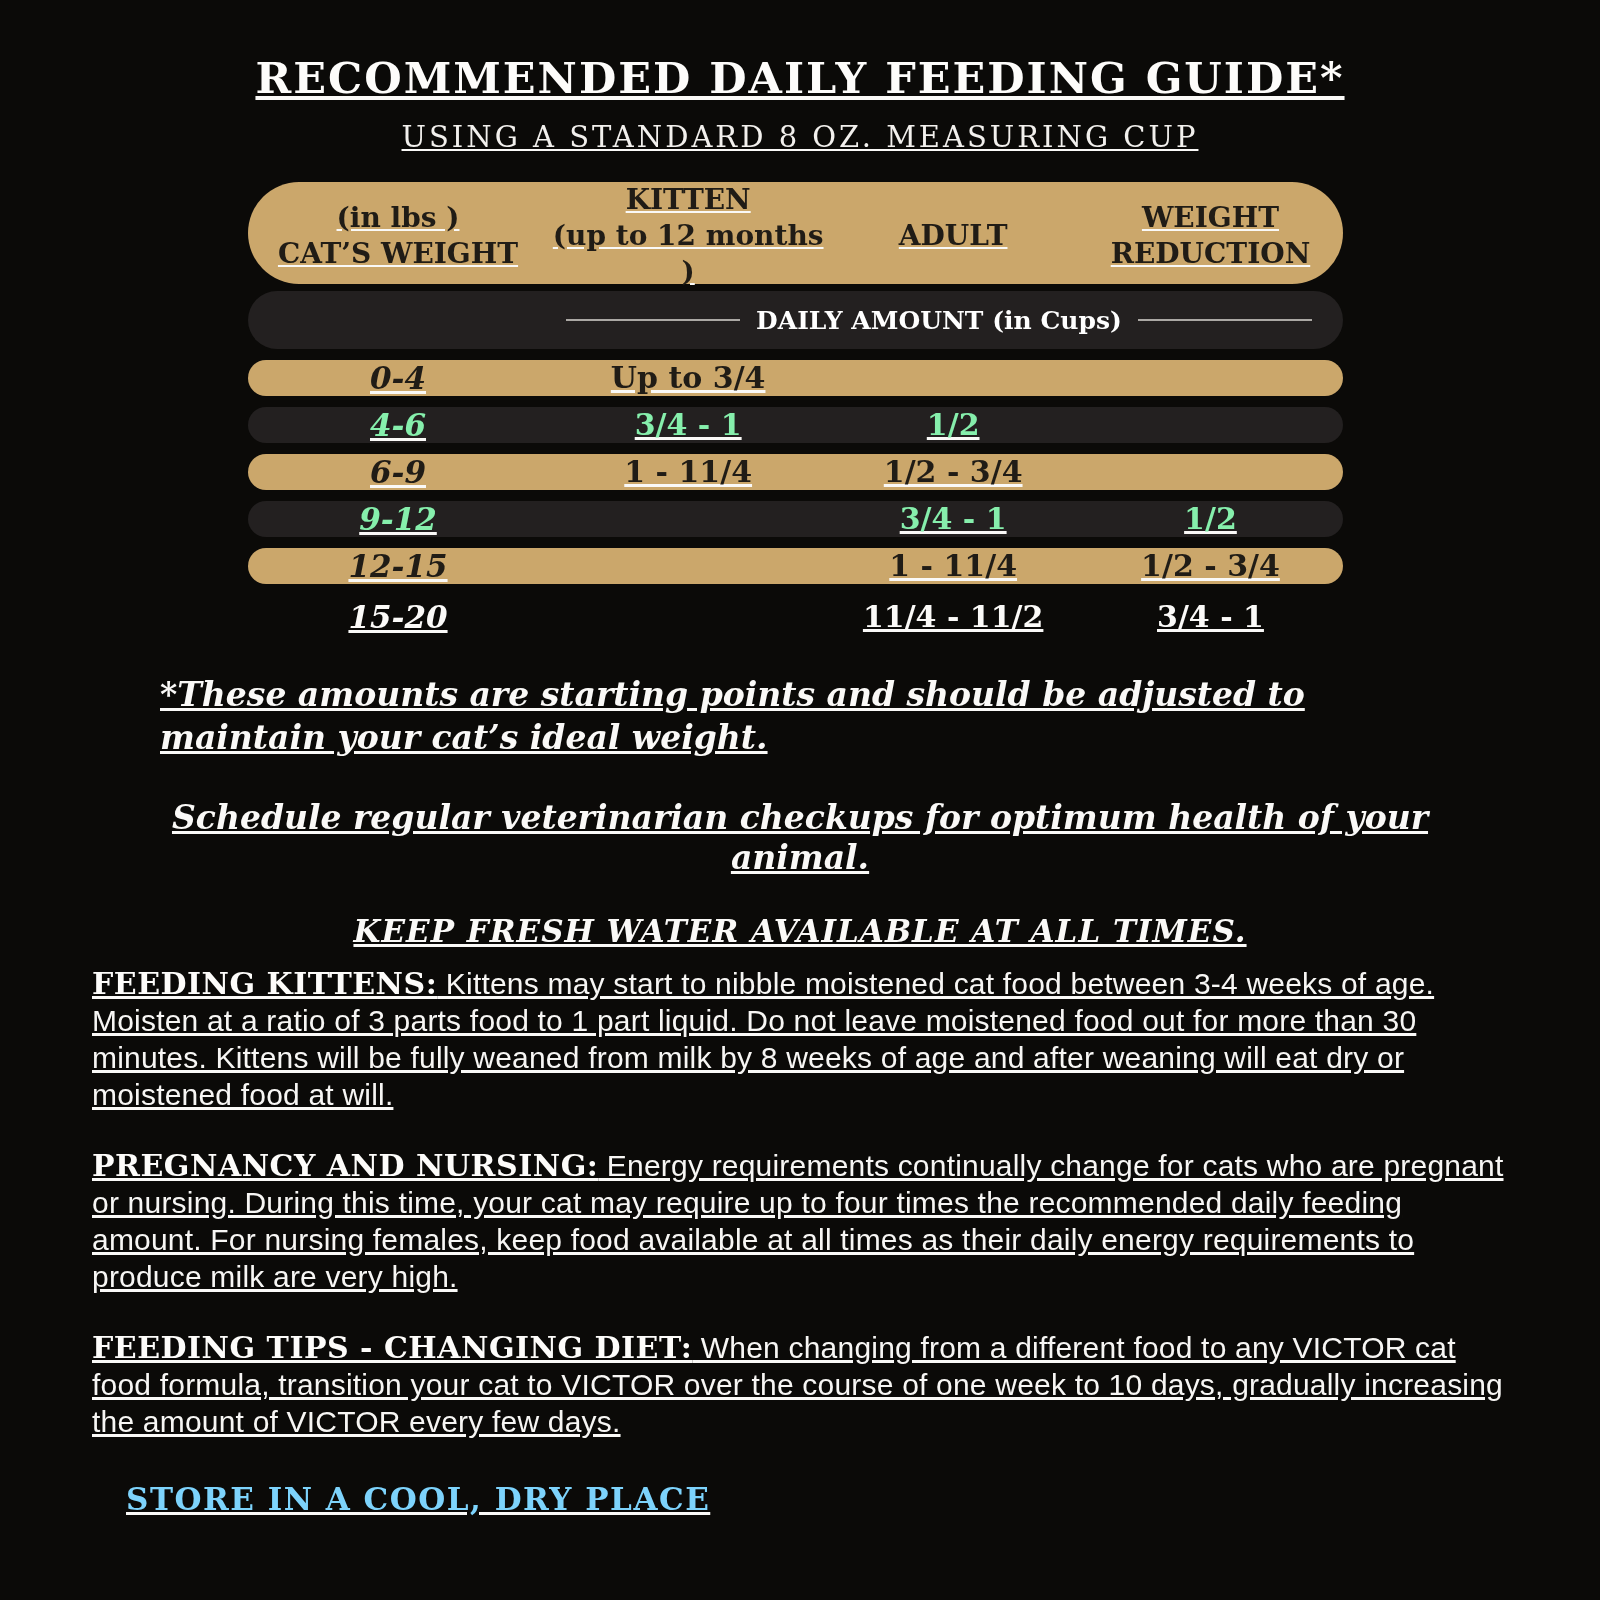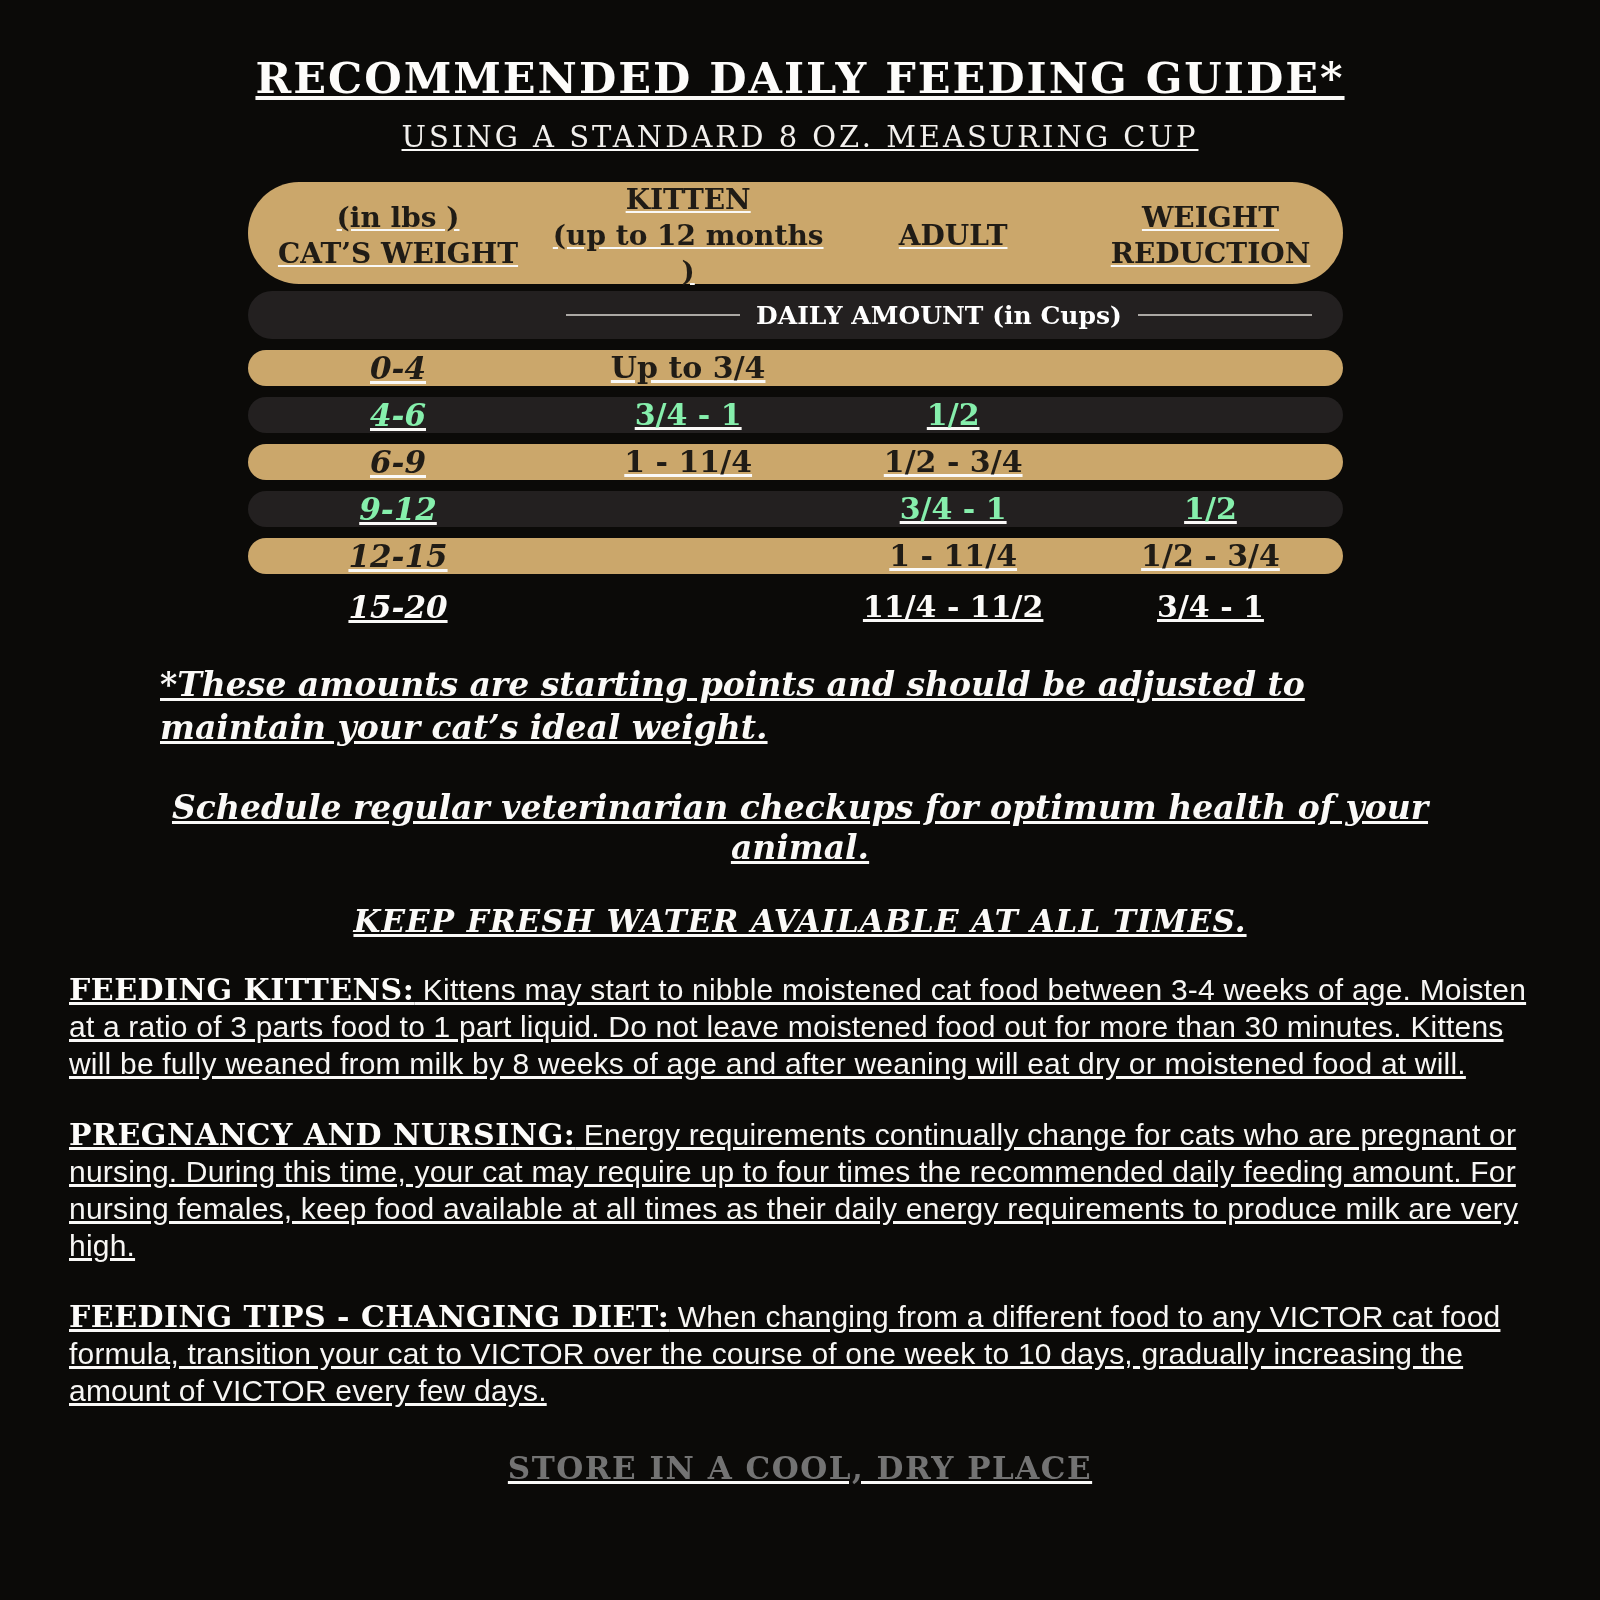--- a/index.html
+++ b/index.html
@@ -41,21 +41,21 @@
     border-radius: 999px;
     background: #CBA76B;
     color: #201C16;
     font: 700 28px/1.28 "DejaVu Serif", serif;
   }
   .hcell { display: flex; flex-direction: column; justify-content: center; }
 
   .banner {
     position: relative;
     margin-top: 7px;
-    height: 48px;
+    height: 58px;
     border-radius: 999px;
     background: #232020;
   }
   .banner-group {
     position: absolute; left: 29%; right: 2.8%; top: 0; bottom: 0;
     display: flex; align-items: center; gap: 16px;
   }
   .banner-rule { flex: 1; height: 2px; background: #ABA8A4; }
   .banner-text {
     font: 700 25px/1 "DejaVu Serif", serif;
@@ -86,38 +86,37 @@
     font: italic 700 33px/1.2 "DejaVu Serif", serif;
   }
   .water-note {
     margin: 36px auto 0; width: 1400px;
     text-align: center;
     font: italic 700 31px/1.2 "DejaVu Serif", serif;
     letter-spacing: 1px;
   }
 
   
-  .sections { padding: 0 69px; margin-top: 30px; }
+  .sections { padding: 0 92px; margin-top: 14px; }
   .para {
     margin: 0 0 34px;
     font: 400 30px/37px "Liberation Sans", sans-serif;
     color: #F7F6F4;
     letter-spacing: 0.2px;
   }
   .sec-head {
     font: 700 30px/37px "DejaVu Serif", serif;
     letter-spacing: 0.5px;
     color: #FDFCFA;
   }
   .storage {
     padding: 0 126px; margin: 44px 0 0;
     font: 700 31px/1 "DejaVu Serif", serif;
     letter-spacing: 1.5px;
-    color: #737373;
-    text-align: center;
+    color: #7dd3fc;
   }
 </style>
 </head>
 <body>
 
 <div class="page">
 
   <h1 class="title">RECOMMENDED DAILY FEEDING GUIDE*</h1>
   <div class="subtitle">USING A STANDARD 8 OZ. MEASURING CUP</div>
 

